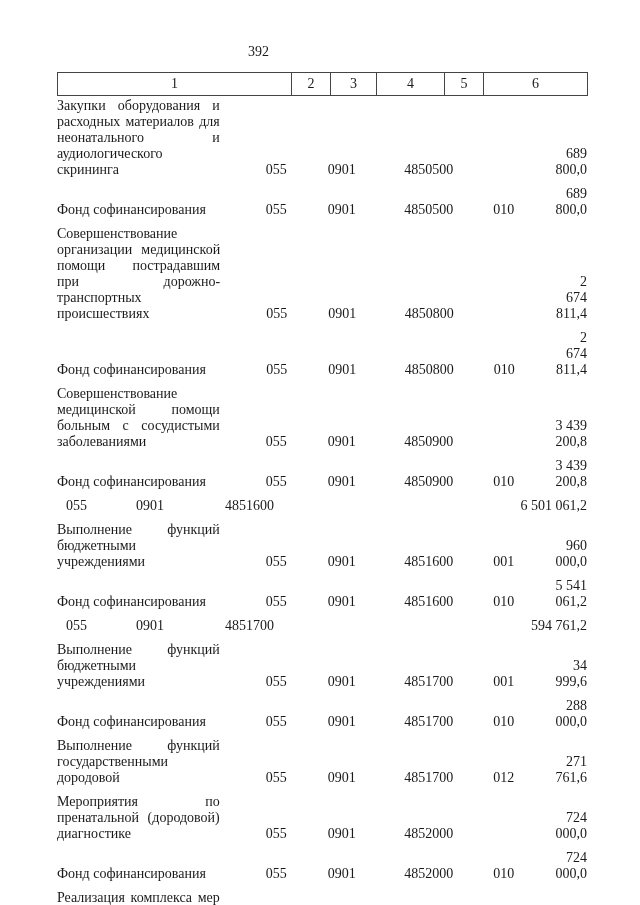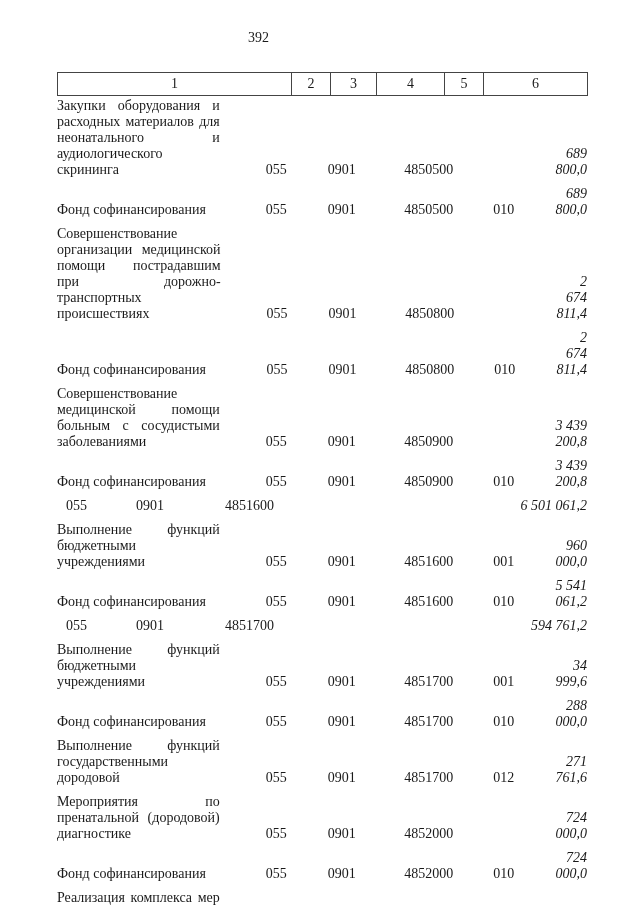--- a/index.html
+++ b/index.html
@@ -1,28 +1,28 @@
 <!DOCTYPE html>
 <html><head>
 <meta charset="utf-8">
 <style>
   html, body { margin: 0; padding: 0; background: #ffffff; }
   body { width: 640px; height: 905px; position: relative; overflow: hidden;
          font-family: "Liberation Serif", "DejaVu Serif", serif; color: #1a1a1a; }
-  .page-number { position: absolute; top: 30px; left: 0; width: 517px; text-align: center; font-size: 14px; }
+  .page-number { position: absolute; top: 44px; left: 0; width: 517px; text-align: center; font-size: 14px; }
   table.hdr { position: absolute; top: 72px; left: 57px; border-collapse: collapse; font-size: 14px; }
   table.hdr td { border: 1px solid #444; height: 22px; text-align: center; padding: 0; }
   .rows { position: absolute; top: 98px; left: 57px; width: 530px; font-size: 14px; line-height: 16px; }
   .row { display: flex; align-items: flex-end; margin-bottom: 8px; gap: 37px; }
   .c1 { width: 232px; text-align: justify; text-align-last: left; }
   .c2 { width: 38px; padding-left: 9px; }
   .c3 { width: 46px; padding-left: 4px; }
   .c4 { width: 68px; padding-left: 4px; margin-left: 6px; }
   .c5 { width: 39px; padding-left: 3px; }
-  .c6 { flex: 1; text-align: right; font-style: italic; }
+  .c6 { flex: 1; text-align: right; }
   .cell { box-sizing: border-box; }
 </style>
 </head>
 <body>
 
 <div class="page-number">392</div>
 
 <table class="hdr">
   <tbody>
       <tr>

